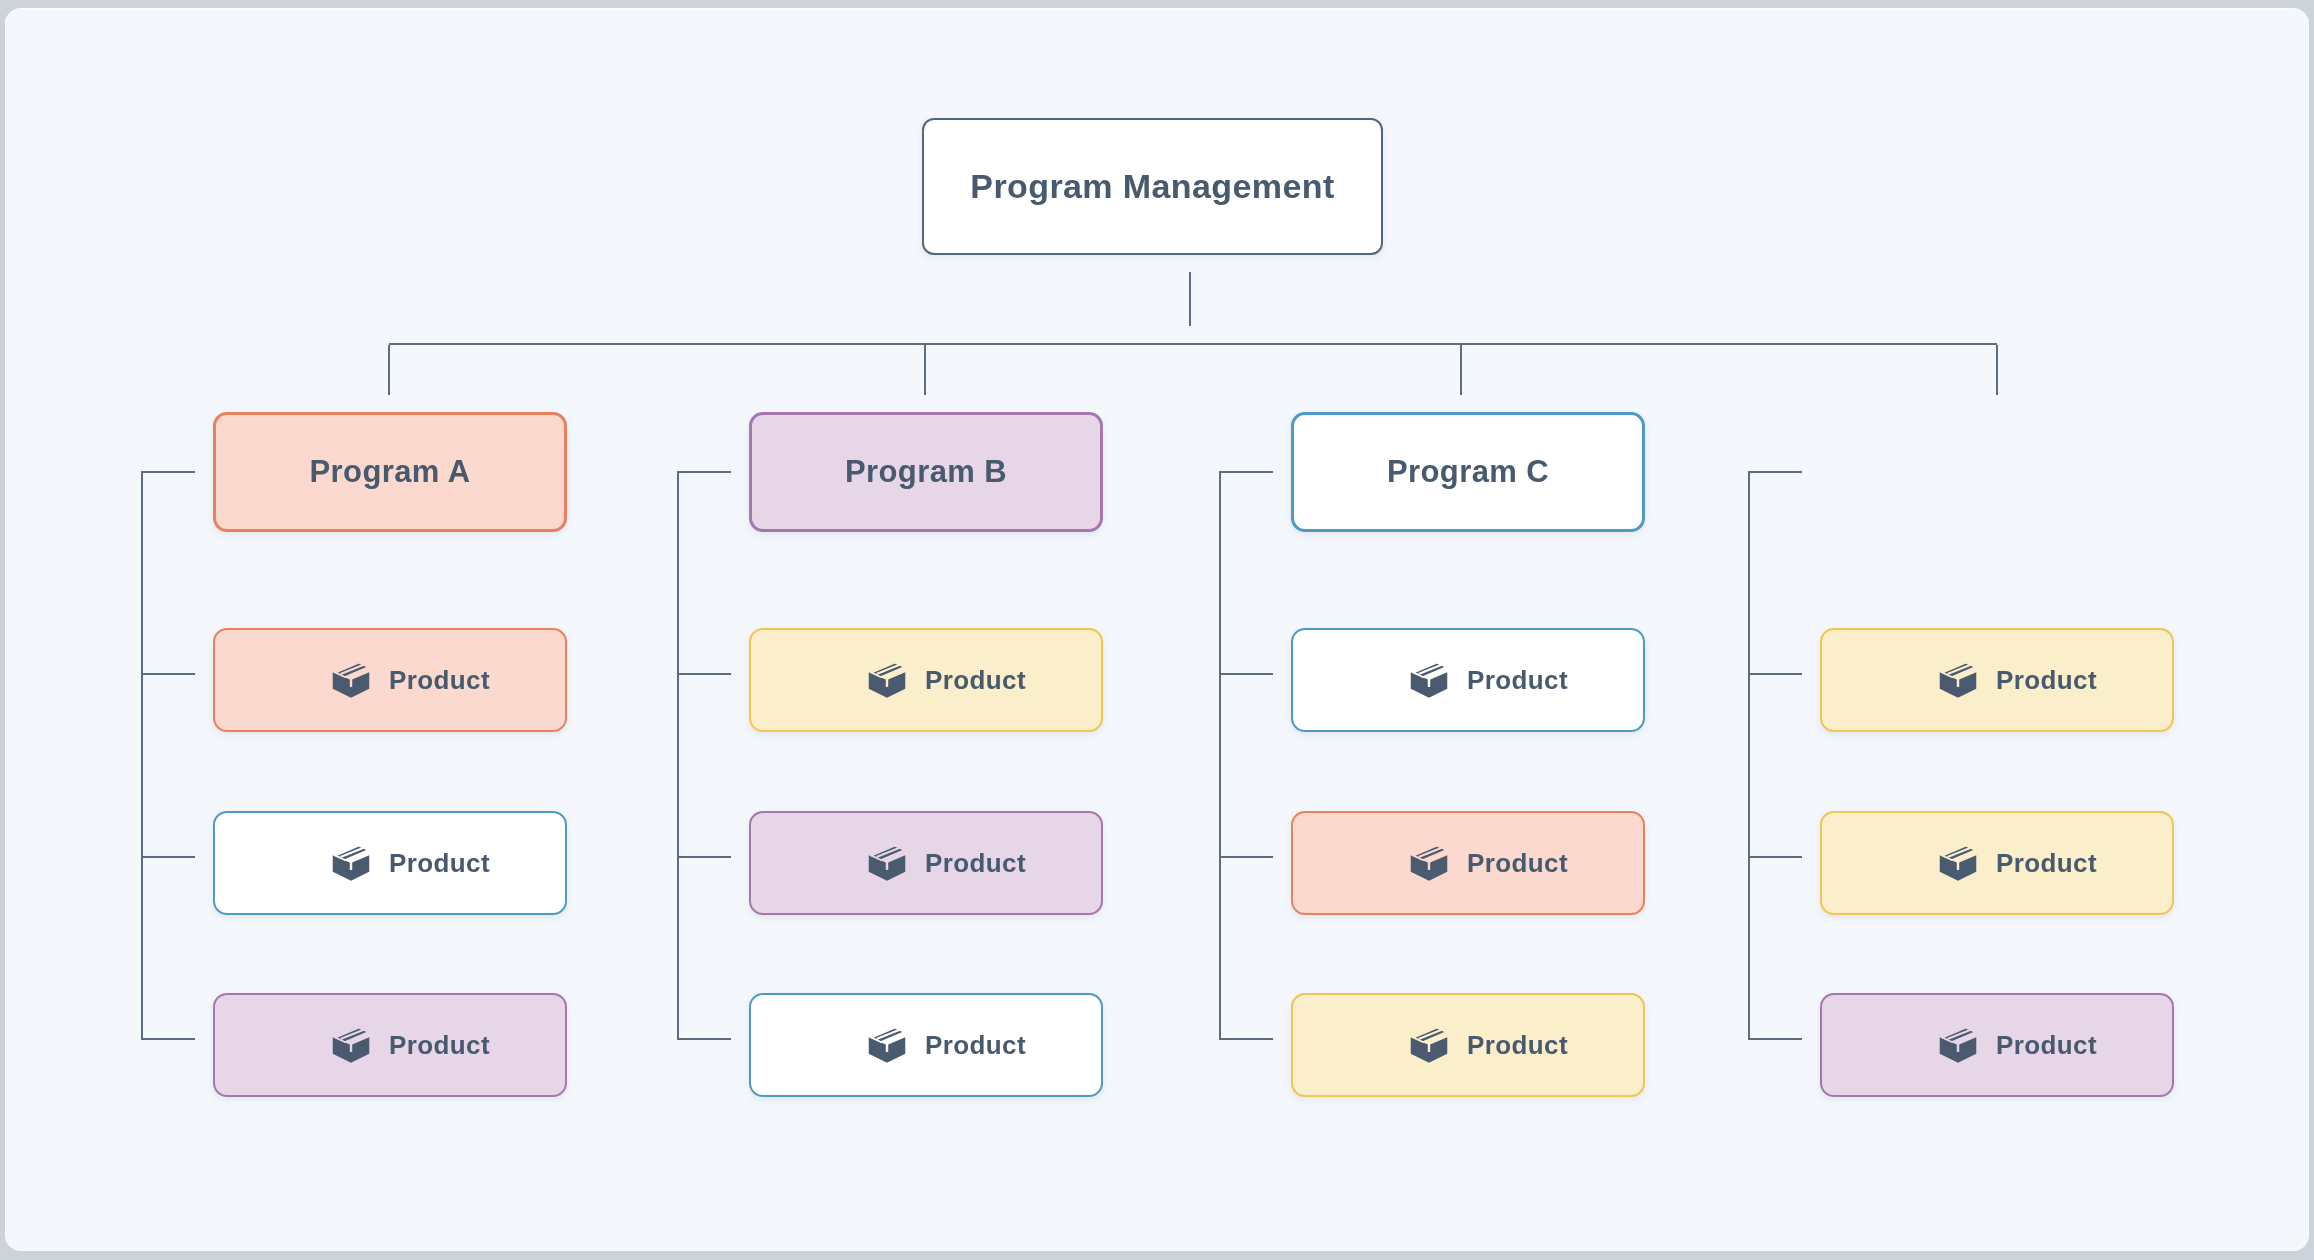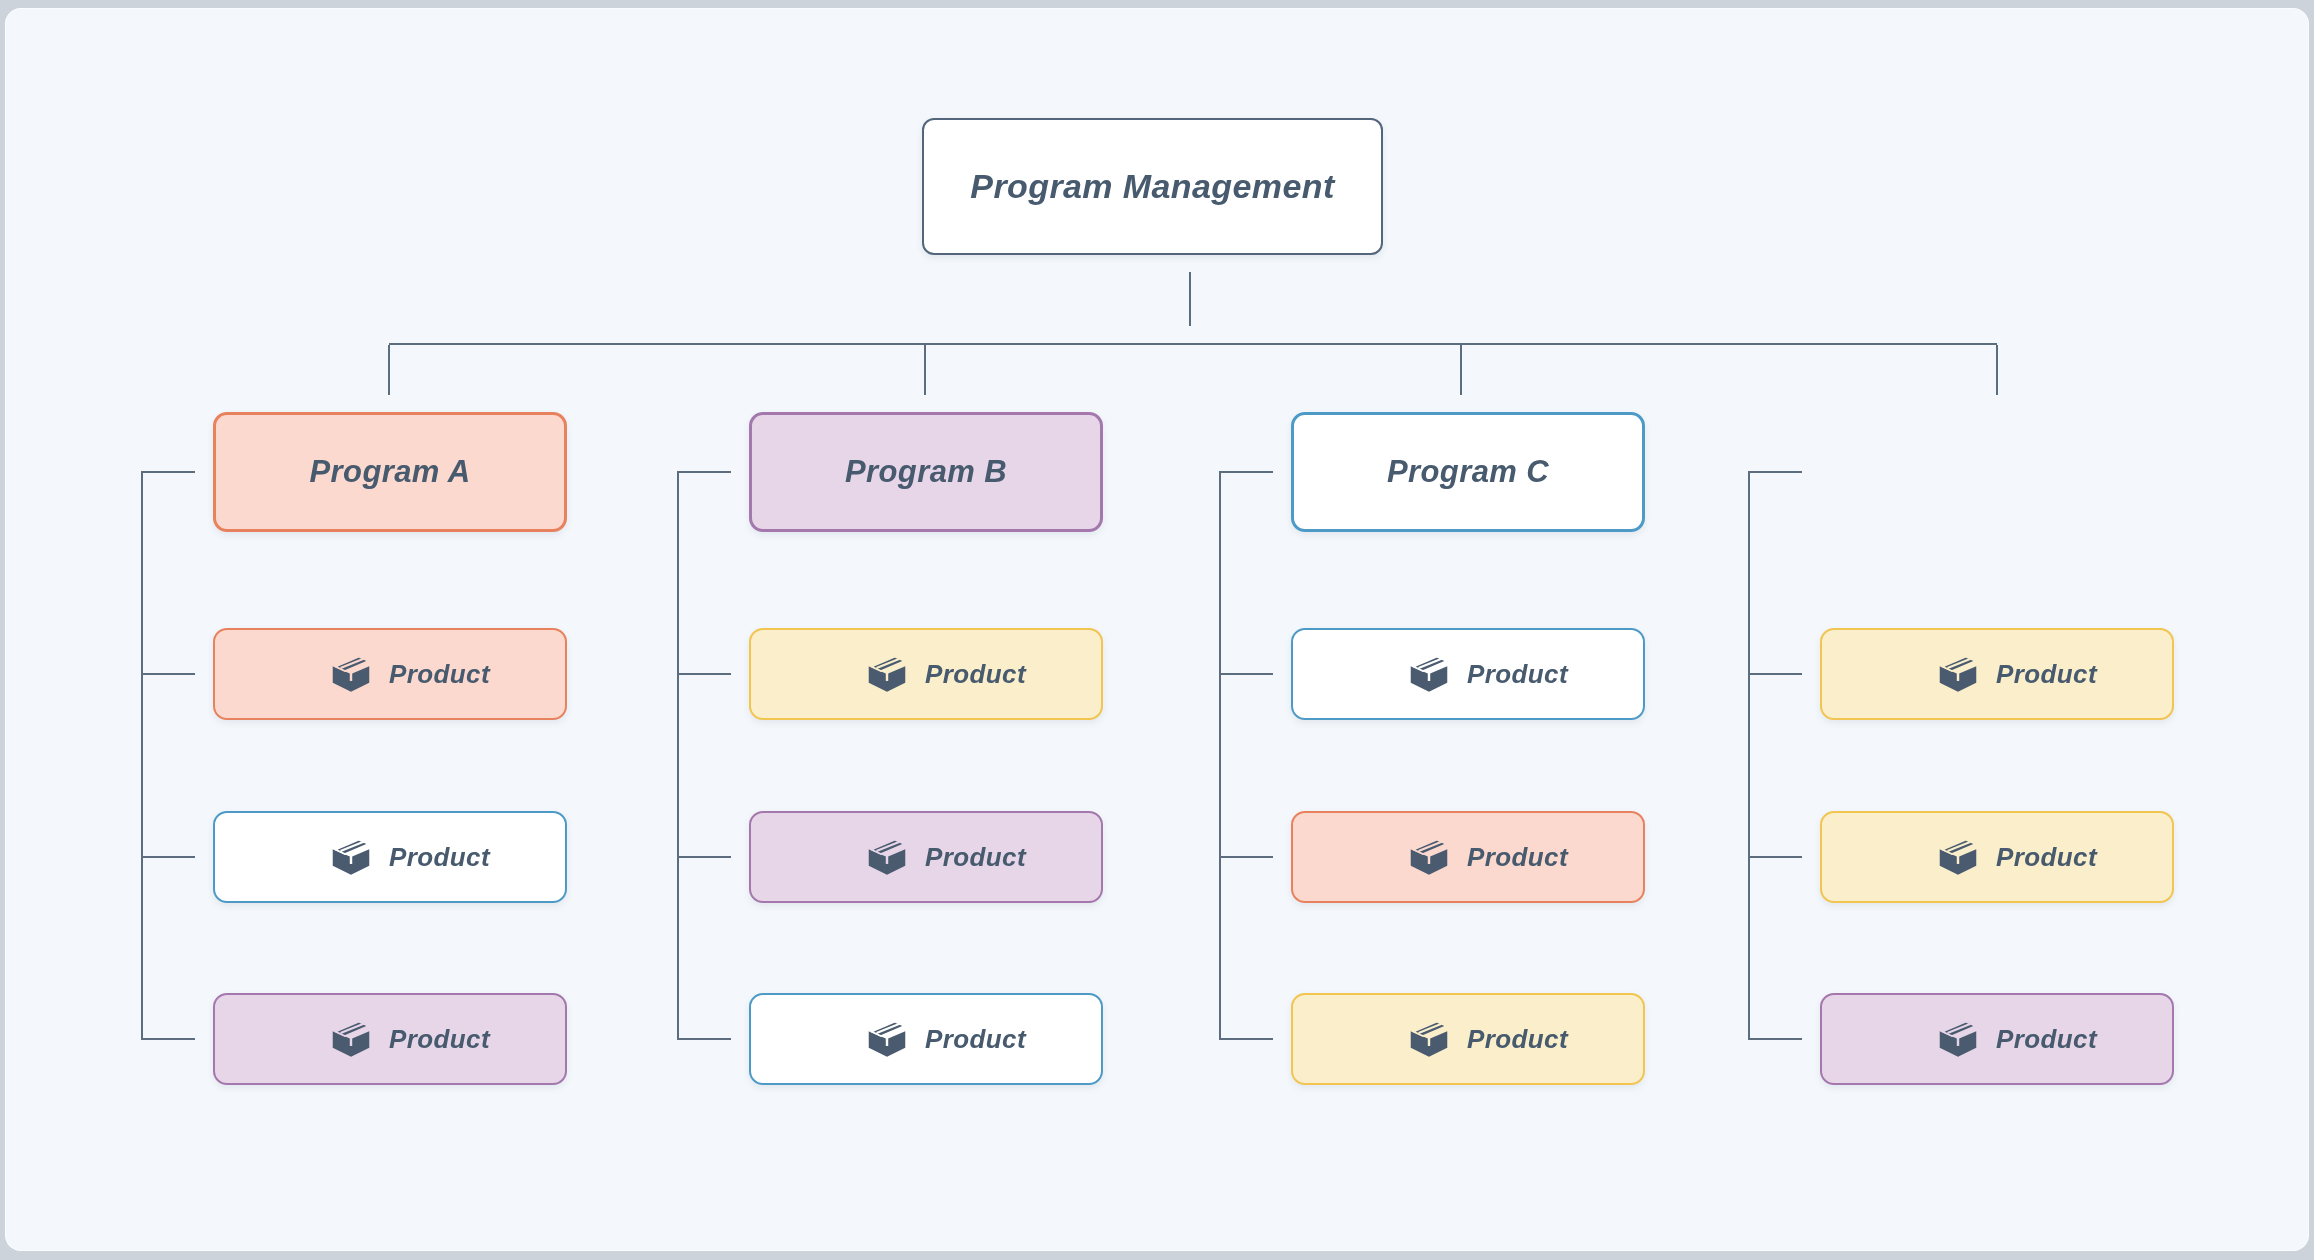--- a/index.html
+++ b/index.html
@@ -38,21 +38,20 @@
     display: flex;
     align-items: center;
     justify-content: center;
     background: #ffffff;
     border: 2px solid var(--top-border, #54667b);
     border-radius: 14px;
     color: var(--text, #475a6e);
     font-weight: 700;
     letter-spacing: 0.4px;
     box-shadow: 0 3px 7px rgba(96,115,140,.12);
-    font-style: italic;
   }
   .root-node {
     left: 922px; top: 118px;
     width: 461px; height: 137px;
     font-size: 34px;
     border-radius: 12px;
   }
 
   
   .column {
@@ -69,21 +68,21 @@
   .stub-3 { top: 626px; }
 
   .program {
     left: 72px; top: 0;
     width: 354px; height: 120px;
     border-width: 3px;
     font-size: 31px;
   }
   .product {
     left: 72px;
-    width: 354px; height: 92px;
+    width: 354px; height: 104px;
     font-size: 26px;
     gap: 17px;
     padding-left: 40px;
   }
   .p-0 { top: 216px; }
   .p-1 { top: 399px; }
   .p-2 { top: 581px; }
 
   
   .variant-salmon { background: var(--salmon-fill); border-color: var(--salmon-border); --box-fill: var(--salmon-fill); }

